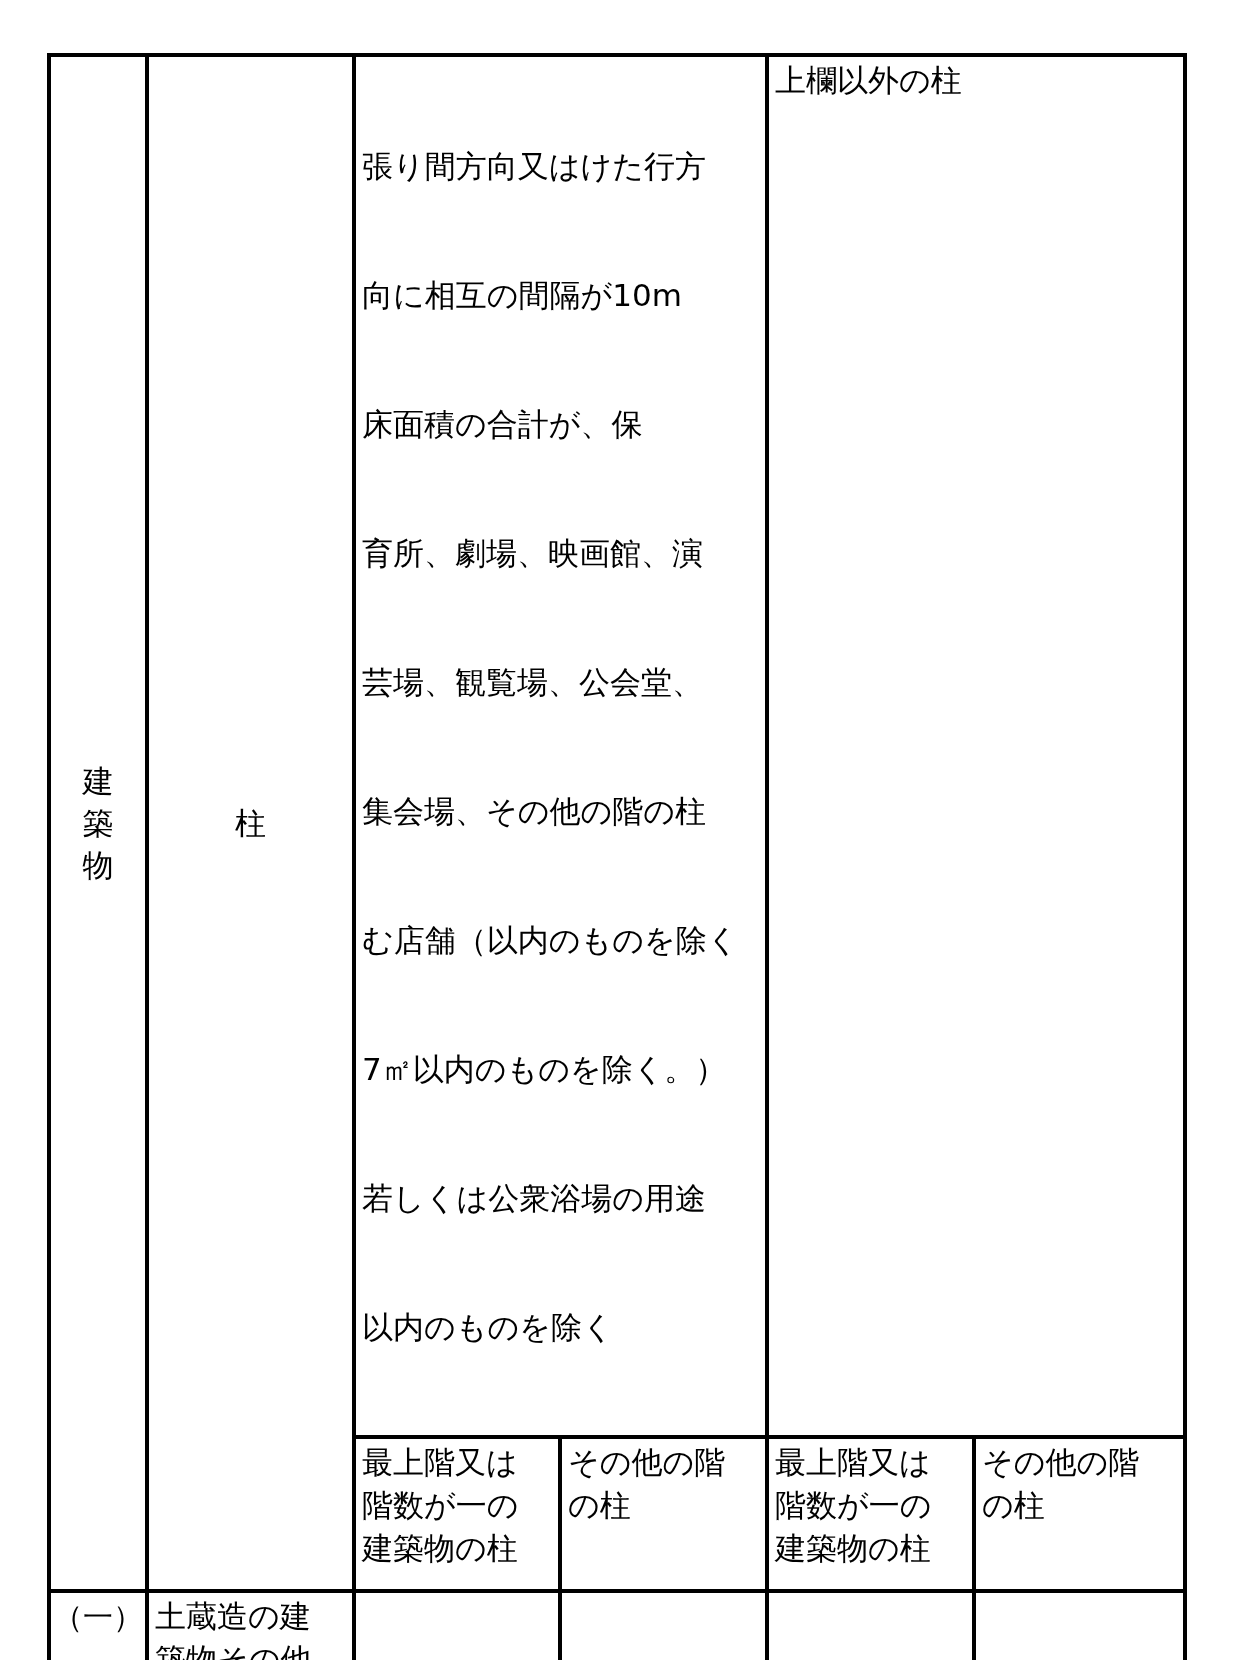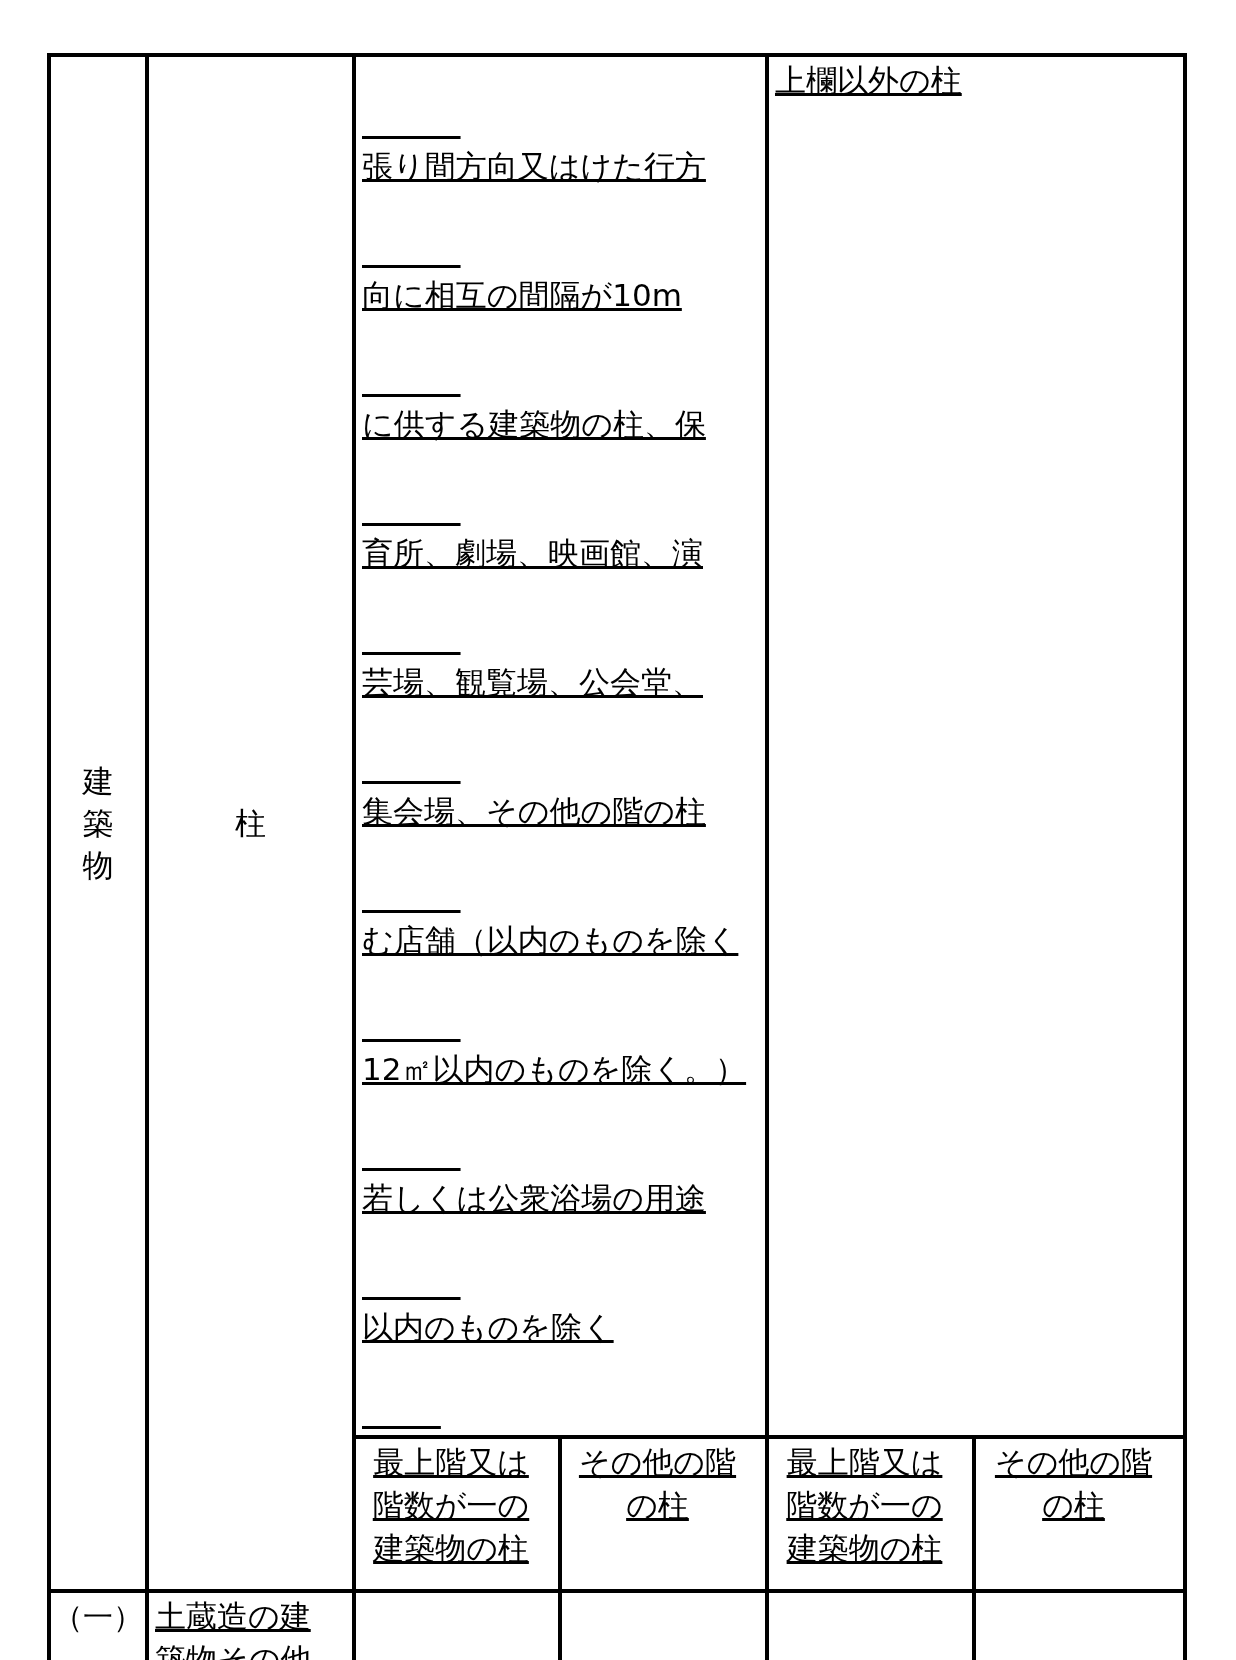--- a/index.html
+++ b/index.html
@@ -29,21 +29,20 @@
       vertical-align: top;
       font-size: 31px;
       line-height: 43px;
       letter-spacing: 0px;
       box-sizing: border-box;
     }
     .txt {
       padding: 2px 18px 0 6px;
       white-space: pre-wrap;
       word-break: break-all;
-      text-decoration: underline;
     }
     .col-label {
       vertical-align: middle !important;
       text-align: center;
     }
     .vertical-text {
       display: inline-block;
       width: 34px;
       word-break: break-all;
       white-space: normal;
@@ -57,21 +56,21 @@
       font-size: 30px;
     }
     td.value-cell {
       vertical-align: middle !important;
       text-align: center;
       font-family: "Liberation Sans", sans-serif;
       font-size: 33px;
       letter-spacing: 0px;
     }
     .row-header { height: 477px; }
-    .row-subheader { height: 154px; text-align: center; }
+    .row-subheader { height: 154px; }
     .row-1 { height: 282px; }
   </style>
 </head>
 <body>
 
 <table class="doc-table">
   <colgroup>
     <col style="width:98px">
     <col style="width:207px">
     <col style="width:206px">
@@ -84,26 +83,26 @@
       <td rowspan="2" class="col-label">
         <span class="vertical-text">建築物</span>
       </td>
       <td rowspan="2" class="col-label">
         <span>柱</span>
       </td>
       <td colspan="2">
         <div class="txt">
           <div>張り間方向又はけた行方</div>
           <div>向に相互の間隔が10m</div>
-          <div>に供する建築物の柱、保</div>
+          <div>床面積の合計が、保</div>
           <div>育所、劇場、映画館、演</div>
           <div>芸場、観覧場、公会堂、</div>
           <div>集会場、その他の階の柱</div>
           <div>む店舗（以内のものを除く</div>
-          <div>12㎡以内のものを除く。）</div>
+          <div>7㎡以内のものを除く。）</div>
           <div>若しくは公衆浴場の用途</div>
           <div>以内のものを除く</div>
         </div>
       </td>
       <td colspan="2">
         <div class="txt">上欄以外の柱</div>
       </td>
     </tr>
     <tr class="row-subheader">
       <td>

